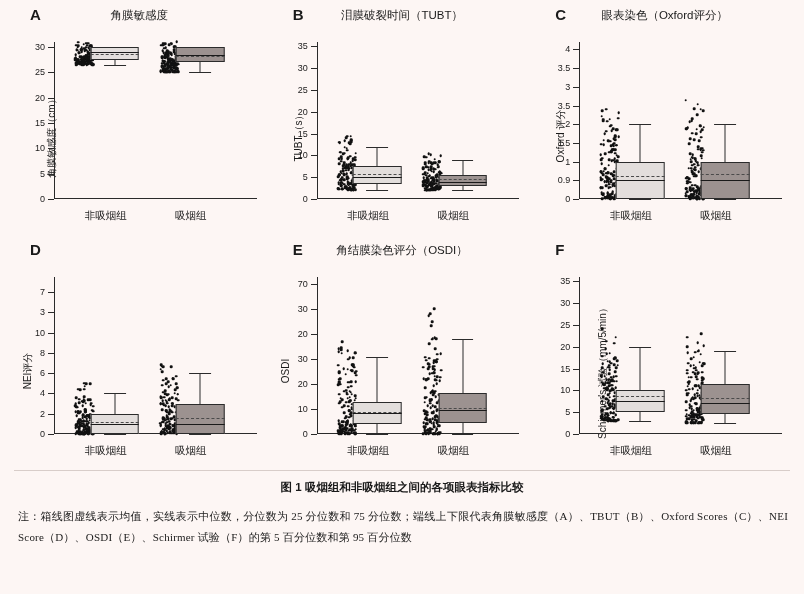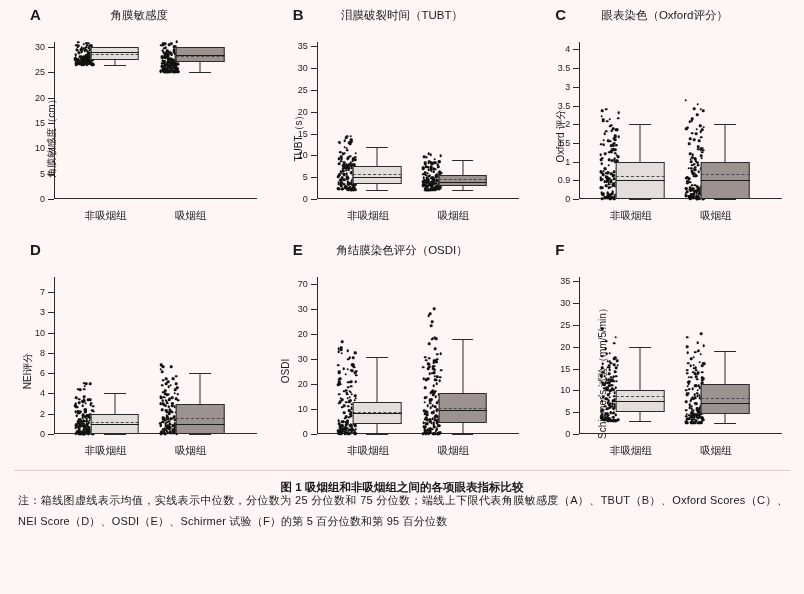--- a/index.html
+++ b/index.html
@@ -95,25 +95,26 @@
   .whisk-cap{
     position:absolute;height:1px;background:#2b2b2b;transform:translateX(-50%);
   }
   .caption{
     position:absolute;left:0;right:0;top:480px;
     text-align:center;
     font-size:11.5px;
     font-weight:bold;
   }
   .note{
-    position:absolute;left:18px;right:16px;top:490px;
+    position:absolute;left:18px;right:16px;top:506px;
     font-size:11px;
     line-height:21px;
     text-align:justify;
     letter-spacing:0.2px;
+    font-family:Liberation Serif, serif;
   }
   .hr{
     position:absolute;left:14px;right:14px;top:470px;height:1px;background:#d8cdc9;
   }
 </style>
 </head>
 <body>
 
 <div class="figure">
 

